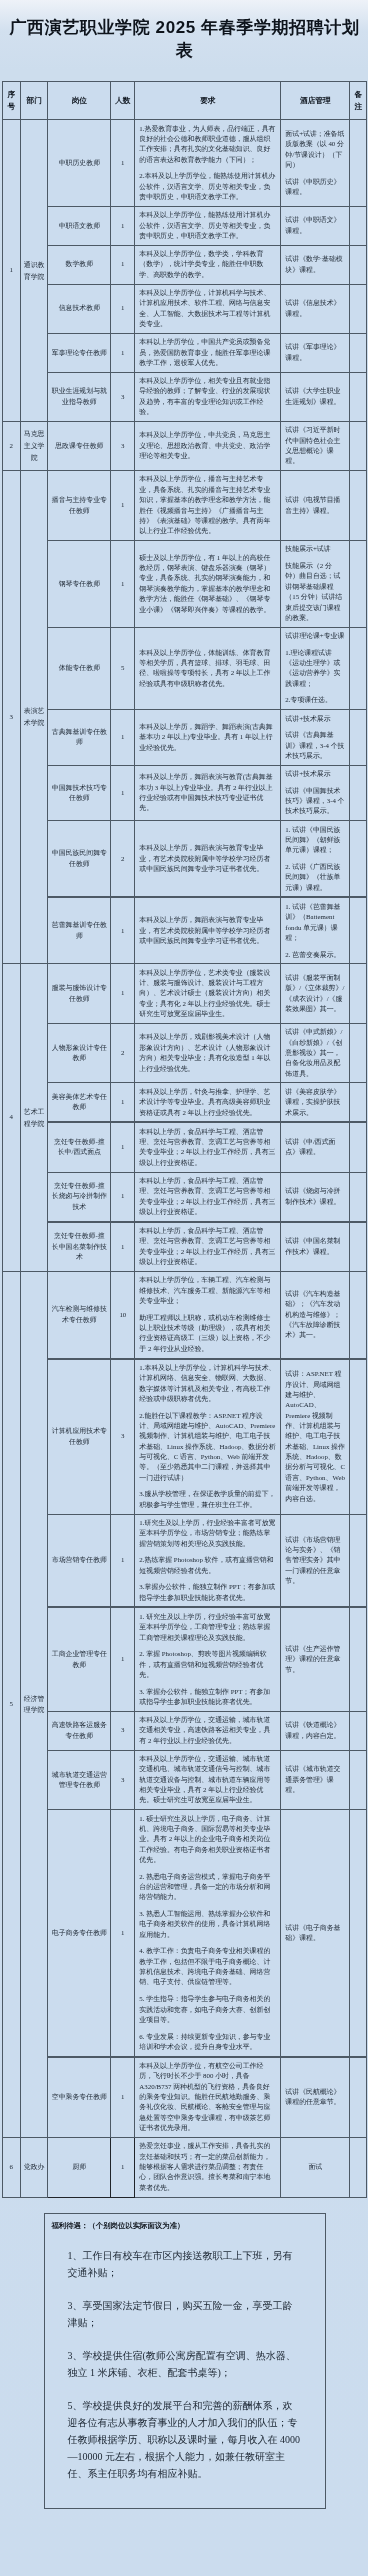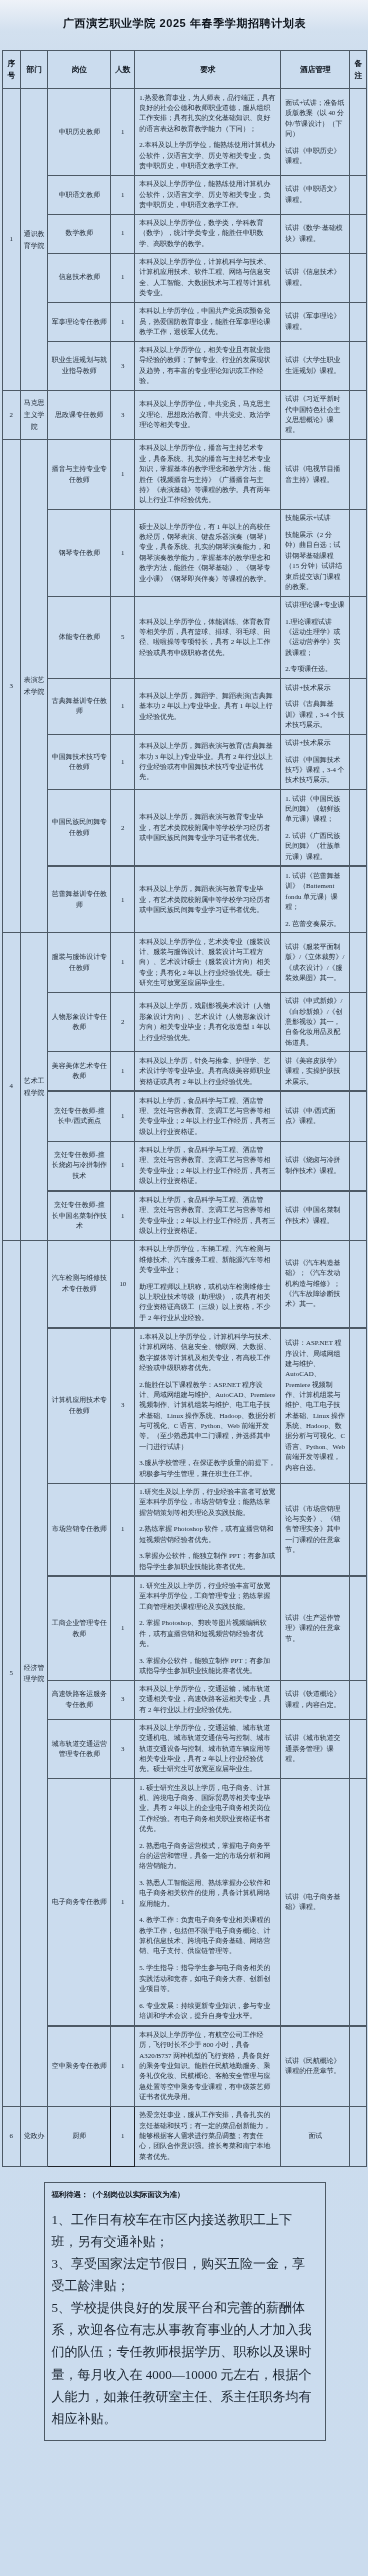--- a/index.html
+++ b/index.html
@@ -11,21 +11,21 @@
     box-sizing:border-box;
     background:linear-gradient(to bottom,#eef2f8 0px,#d2e0ef 31px,#cddded 69px,#cbdcee 100%);
     padding:9.1px 0 15px;
     font-family:"Liberation Serif","DejaVu Serif",serif;
     color:#1b2531;
   }
   .title{
     text-align:center;
     font-family:"Liberation Sans","DejaVu Sans",sans-serif;
     font-weight:bold;
-    font-size:11px;
+    font-size:17px;
     letter-spacing:0.6px;
     color:#0e141c;
     margin:6.9px 4.6px 19.4px;
   }
   table.plan{
     border-collapse:collapse;
     table-layout:fixed;
     width:353px;
     margin:16px auto;
     background:#cbdcee;
@@ -63,23 +63,23 @@
     background:#cbdcee;
     padding:6.9px 6.9px 10.3px;
   }
   .benefits-title{
     font-weight:bold;
     font-size:7.4px;
     color:#10161e;
     margin:0 0 9.1px;
   }
   .benefit{
-    font-size:13px;
+    font-size:10px;
     line-height:1.7;
-    margin:0;
+    margin:16px;
     color:#1b2531;
   }
 </style>
 </head>
 <body>
 
 <div class="page">
   <div class="title">广西演艺职业学院 2025 年春季学期招聘计划表</div>
 
   <table class="plan">
@@ -457,17 +457,18 @@
           <td></td>
         </tr>
       </tbody>
   </table>
 
   <div class="benefits">
     <p class="benefits-title">福利待遇：（个别岗位以实际面议为准）</p>
     <div>
         <p class="benefit">1、工作日有校车在市区内接送教职工上下班，另有交通补贴；</p>
         <p class="benefit">3、享受国家法定节假日，购买五险一金，享受工龄津贴；</p>
+        <p class="benefit">3、学校提供住宿(教师公寓房配置有空调、热水器、独立 1 米床铺、衣柜、配套书桌等)；</p>
         <p class="benefit">5、学校提供良好的发展平台和完善的薪酬体系，欢迎各位有志从事教育事业的人才加入我们的队伍；专任教师根据学历、职称以及课时量，每月收入在 4000—10000 元左右，根据个人能力，如兼任教研室主任、系主任职务均有相应补贴。</p>
       </div>
   </div>
 </div>
 
 
 </body></html>

